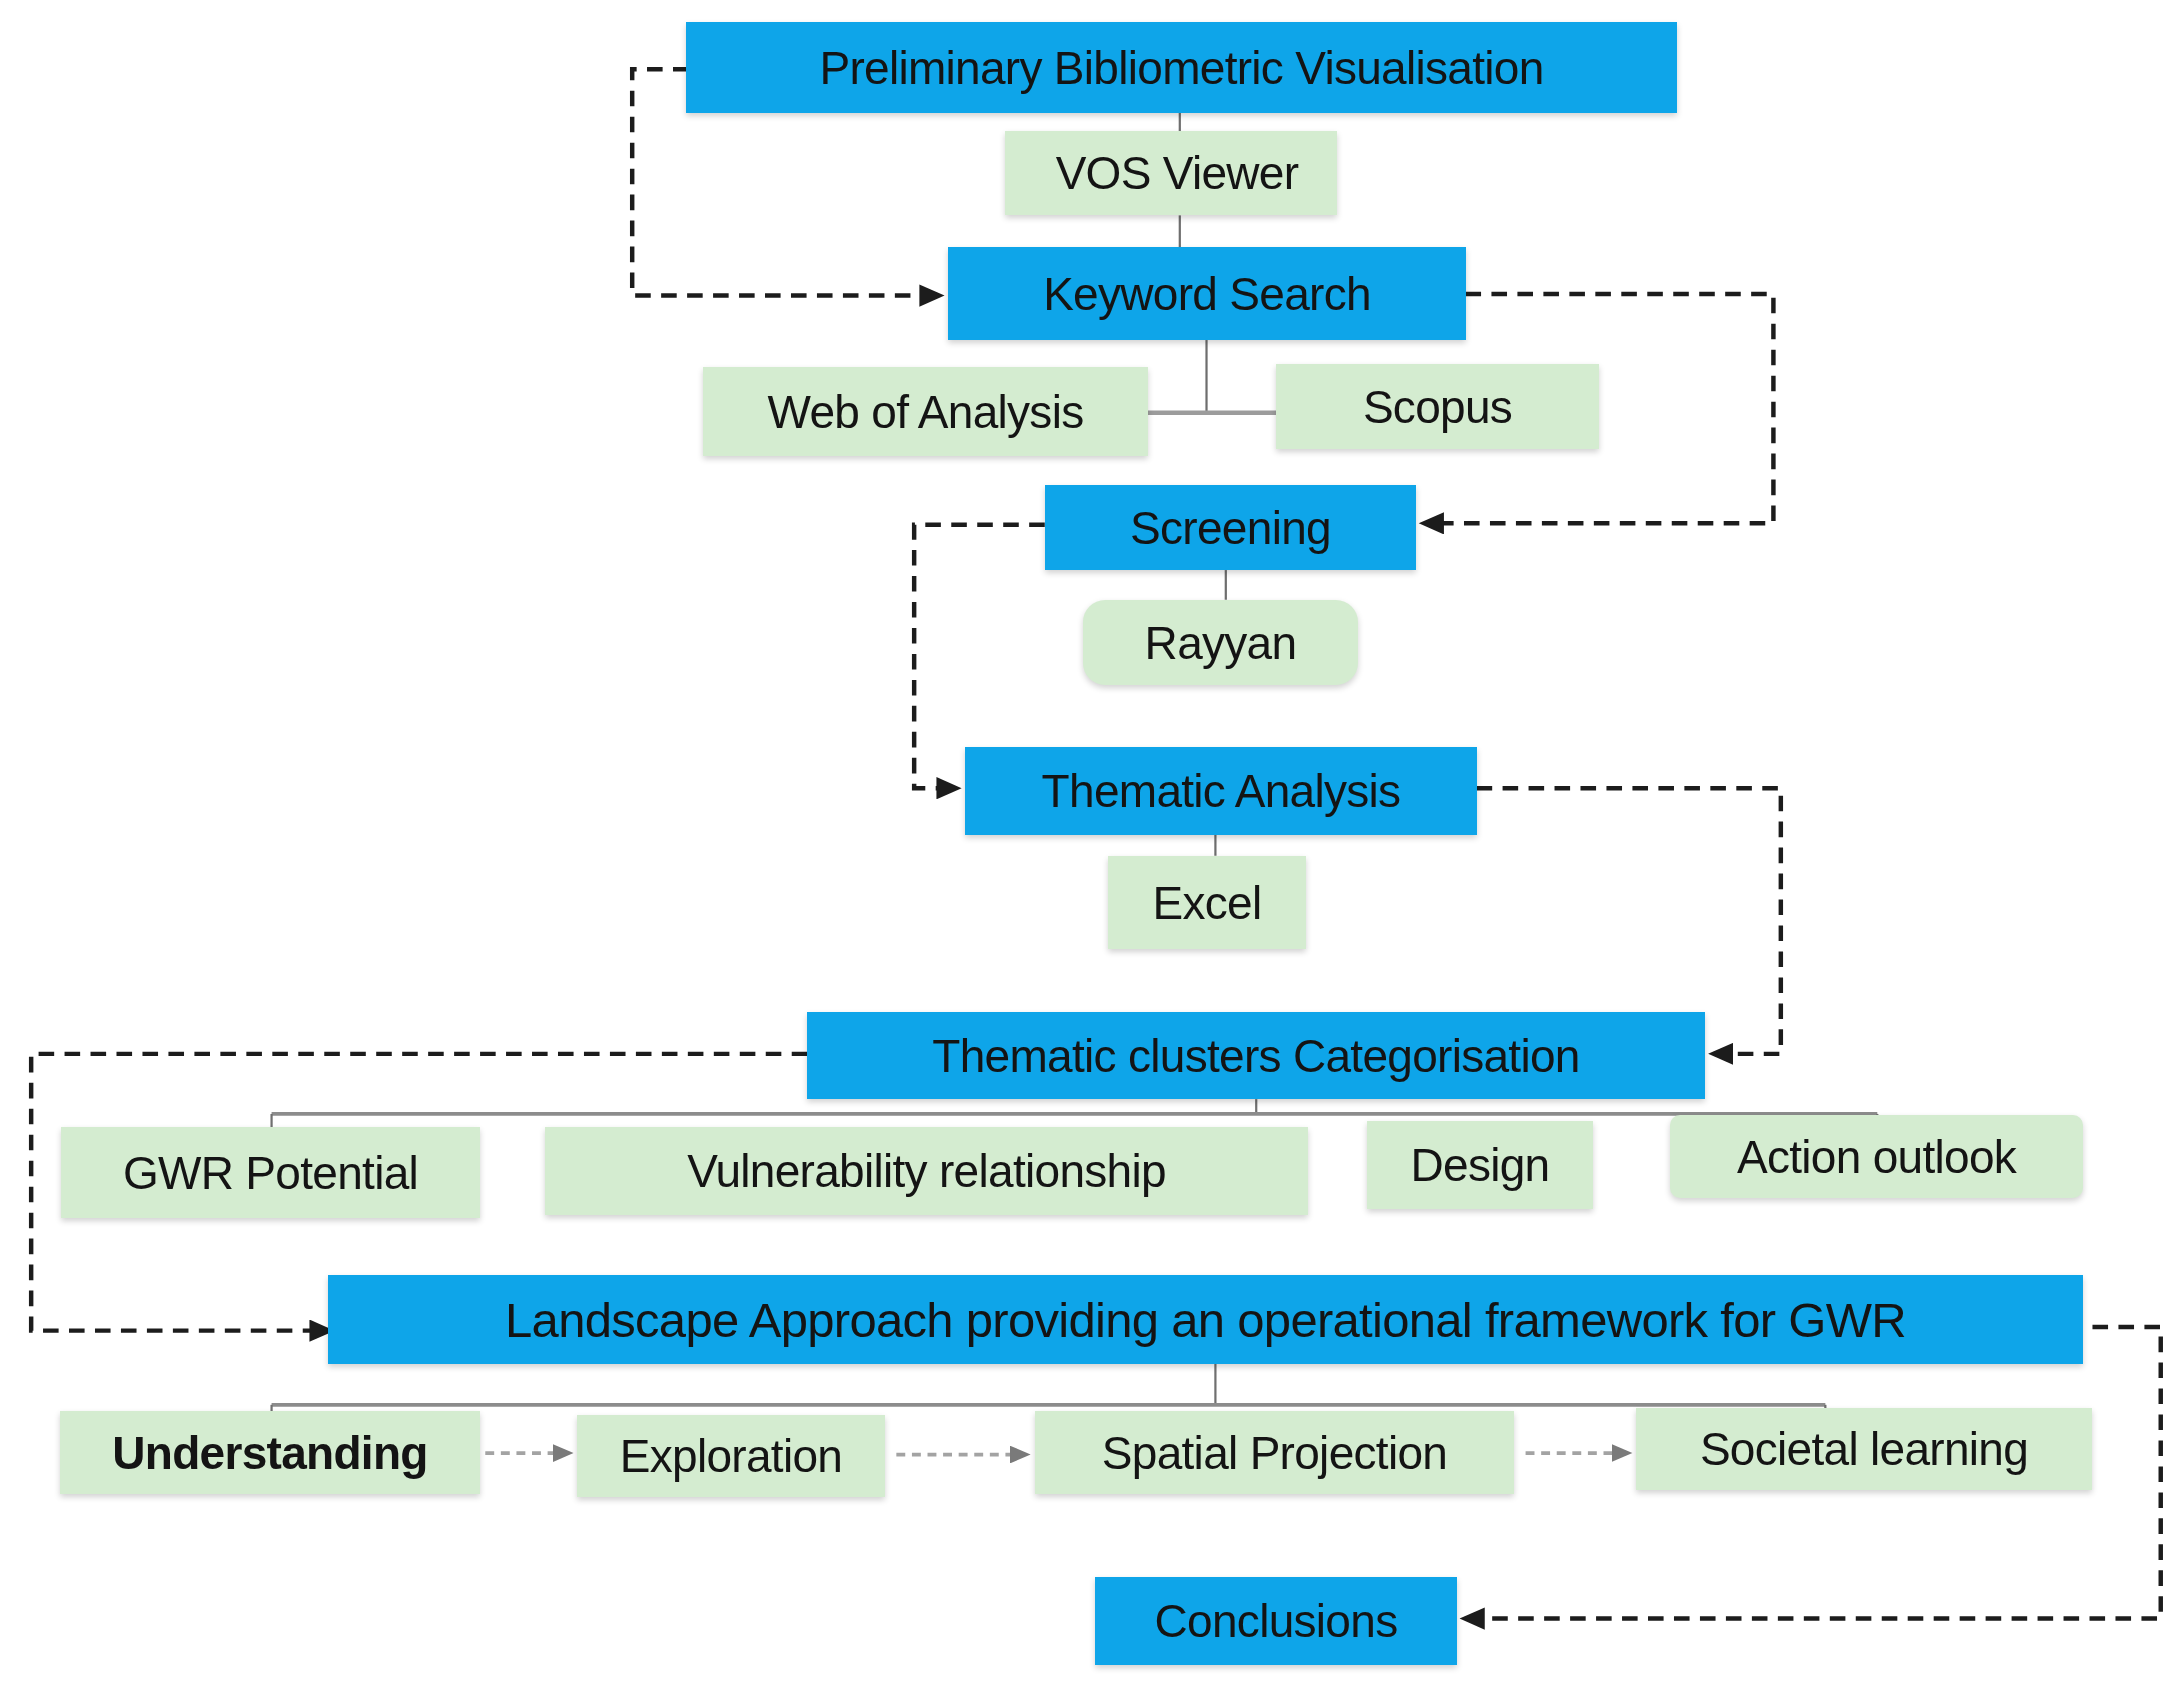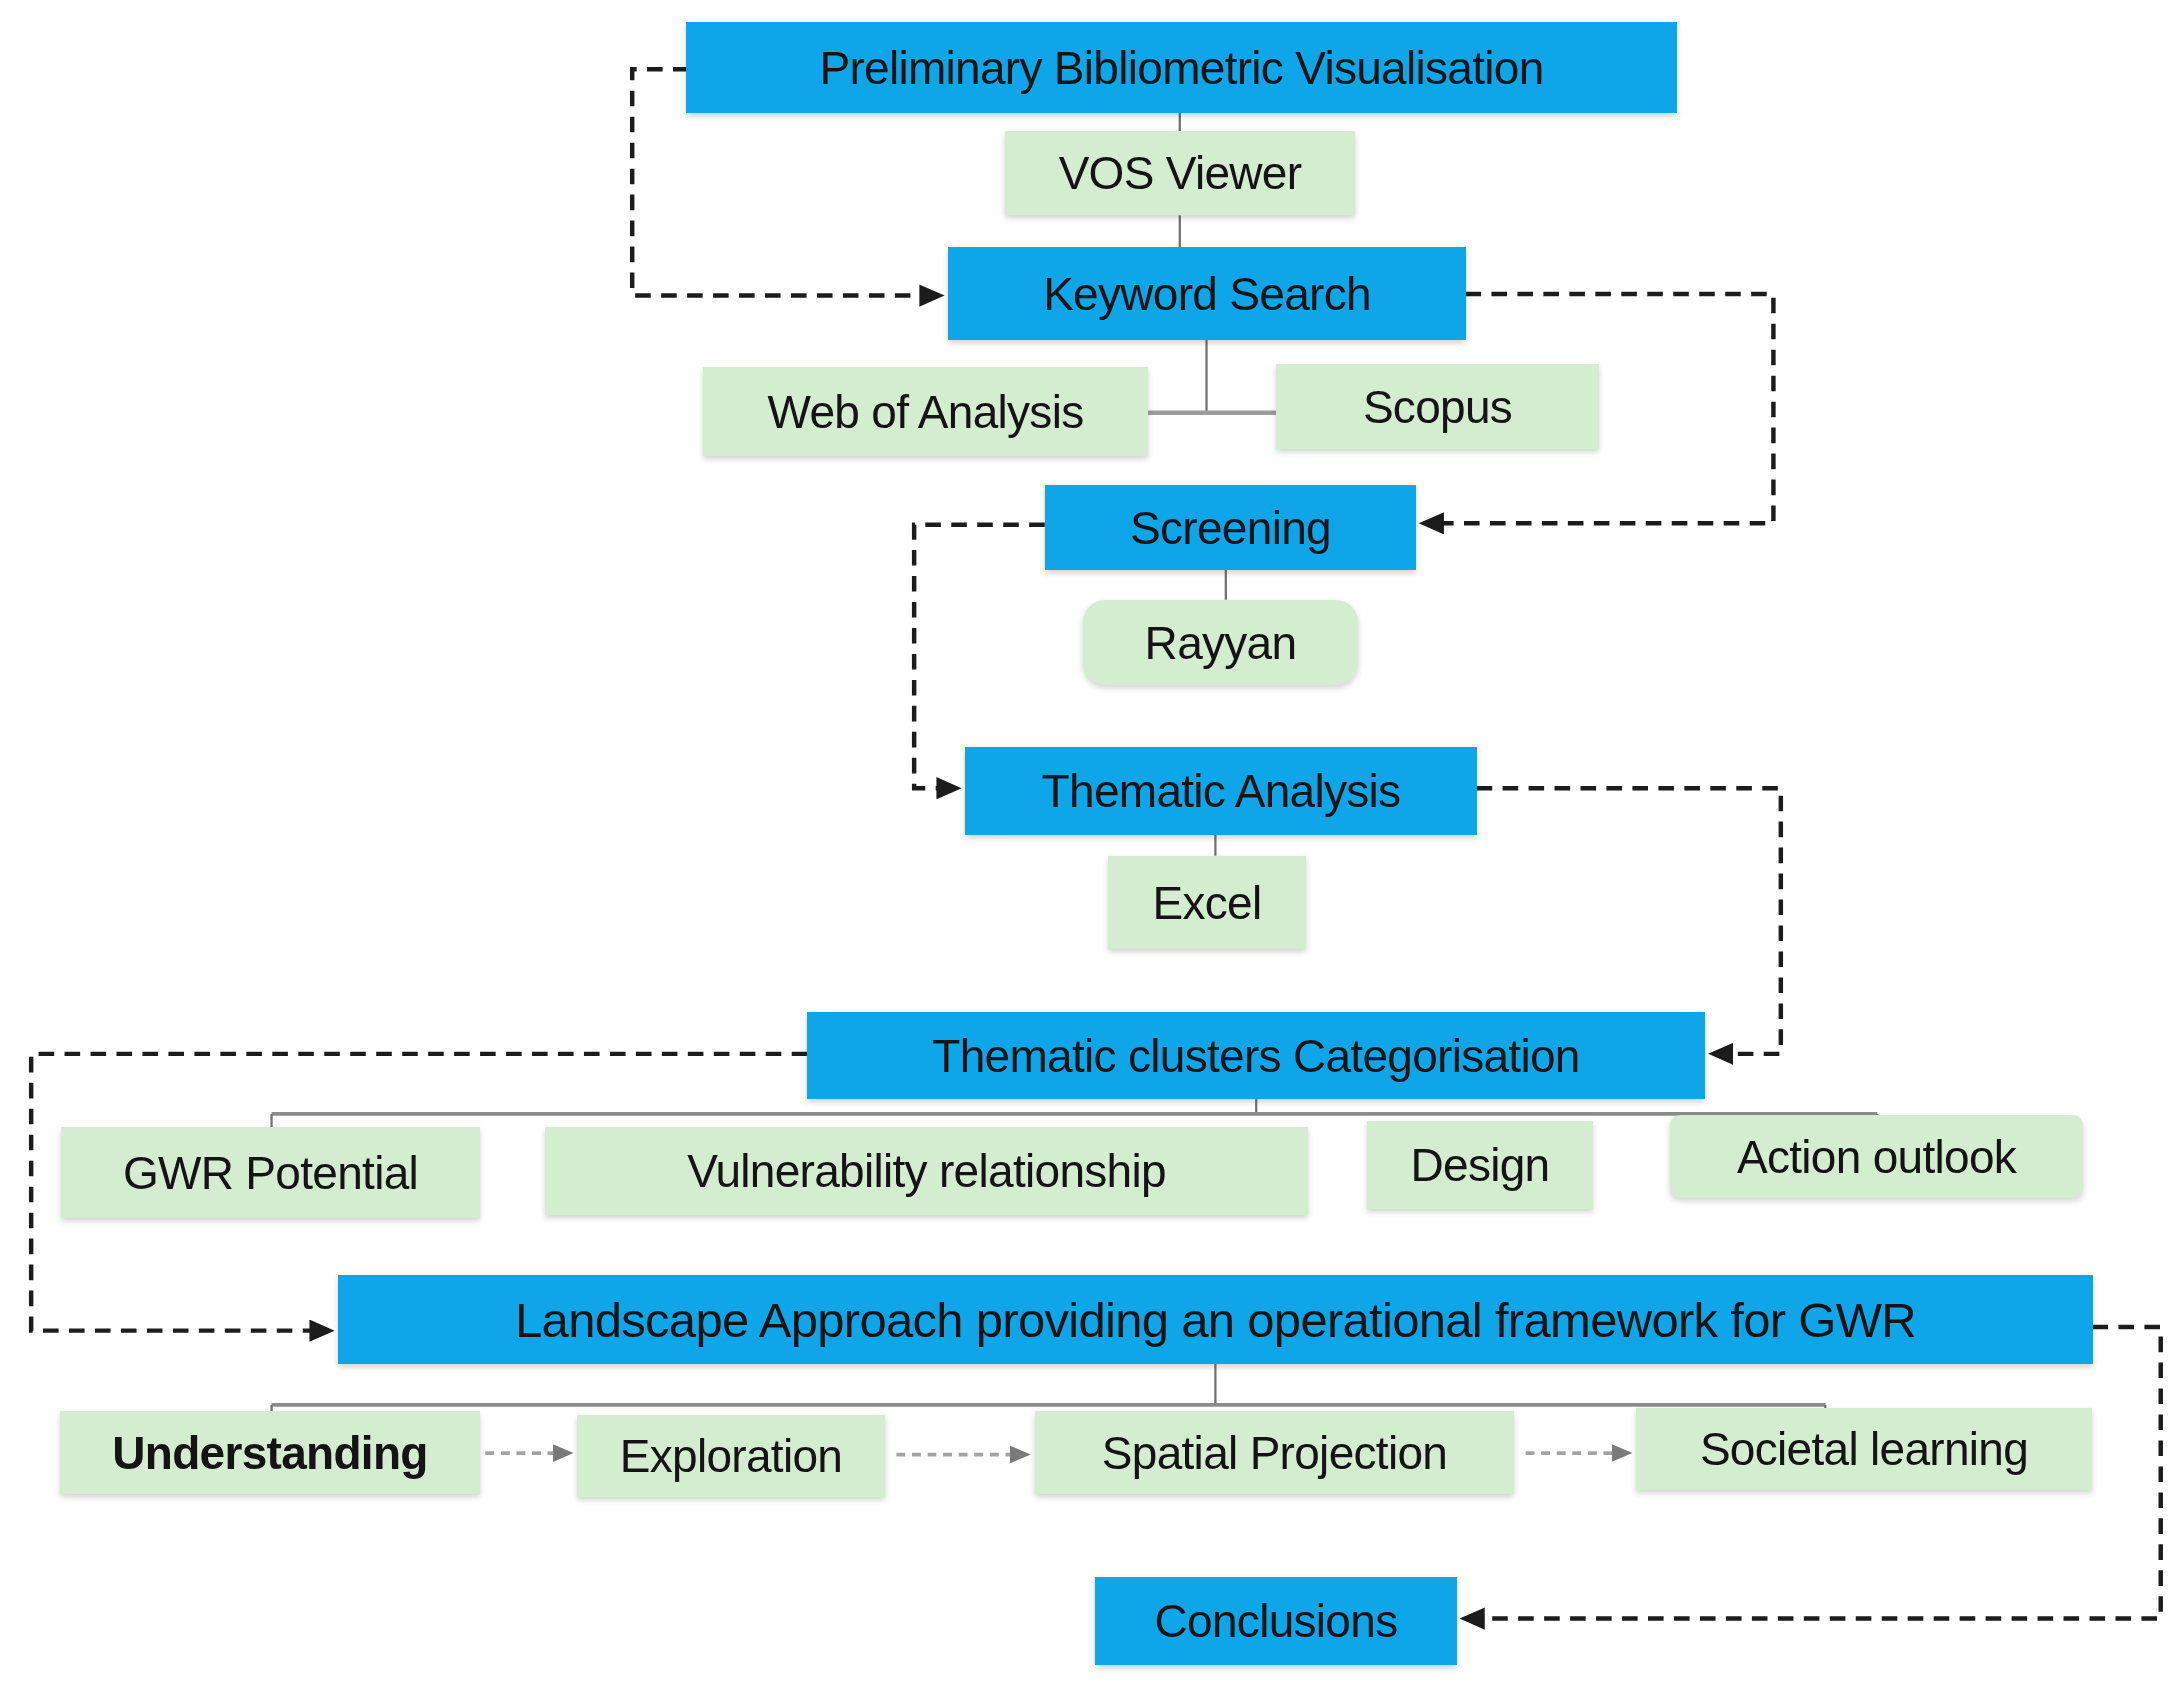--- a/index.html
+++ b/index.html
@@ -32,34 +32,34 @@
     font-size: 46px;
     letter-spacing: -0.7px;
     color: #141414;
     box-shadow: 0 3px 6px rgba(0,0,0,0.18);
   }
   .node.process { background: #0ea5e9; }
   .node.tool    { background: #d4ecd0; }
 
   
   .n-prelim        { left:  686px; top:   22px; width: 991px; height: 91px; }
-  .n-vos           { left: 1005px; top:  131px; width:  350px; height: 84px; }
+  .n-vos           { left: 1005px; top:  131px; width:  320px; height: 84px; padding-left: 12px; }
   .n-keyword       { left: 948px; top:  247px; width:  518px; height: 93px; }
   .n-wos           { left:  703px; top:  367px; width:  445px; height: 89px; }
   .n-scopus        { left: 1276px; top:  364px; width:  323px; height: 85px; }
   .n-screening     { left: 1045px; top:  485px; width:  371px; height: 85px; }
   .n-rayyan        { left: 1083px; top:  600px; width:  275px; height: 85px; border-radius: 22px; }
   .n-thematic      { left: 965px; top: 747px; width:  512px; height: 88px; }
   .n-excel         { left: 1108px; top: 856px; width:  198px; height: 93px; }
   .n-clusters      { left: 807px; top: 1012px; width: 898px; height: 87px; }
   .n-gwr           { left:   61px; top: 1127px; width:  419px; height: 91px; }
   .n-vuln          { left:  545px; top: 1127px; width: 763px; height: 88px; }
   .n-design        { left: 1367px; top: 1121px; width:  226px; height: 88px; }
   .n-action        { left: 1670px; top: 1115px; width:  413px; height: 83px; border-radius: 10px; }
-  .n-landscape     { left:  338px; top: 1275px; width: 1755px; height: 89px; font-size: 49px; }
+  .n-landscape     { left:  328px; top: 1275px; width: 1755px; height: 89px; font-size: 49px; }
   .n-understanding { left:   60px; top: 1411px; width:  420px; height: 83px; font-weight: bold; }
   .n-exploration   { left:  577px; top: 1415px; width:  308px; height: 82px; }
   .n-spatial       { left: 1035px; top: 1411px; width:  479px; height: 83px; }
   .n-societal      { left: 1636px; top: 1408px; width:  456px; height: 82px; }
   .n-conclusions   { left: 1095px; top: 1577px; width:  362px; height: 88px; }
 
   .wire-solid  { stroke: #6e6e6e; stroke-width: 3;  fill: none; }
   .wire-bar    { stroke: #9c9c9c; stroke-width: 6;  fill: none; }
   .wire-branch { stroke: #8c8c8c; stroke-width: 5;  fill: none; }
   .wire-tick   { stroke: #707070; stroke-width: 3;  fill: none; }

